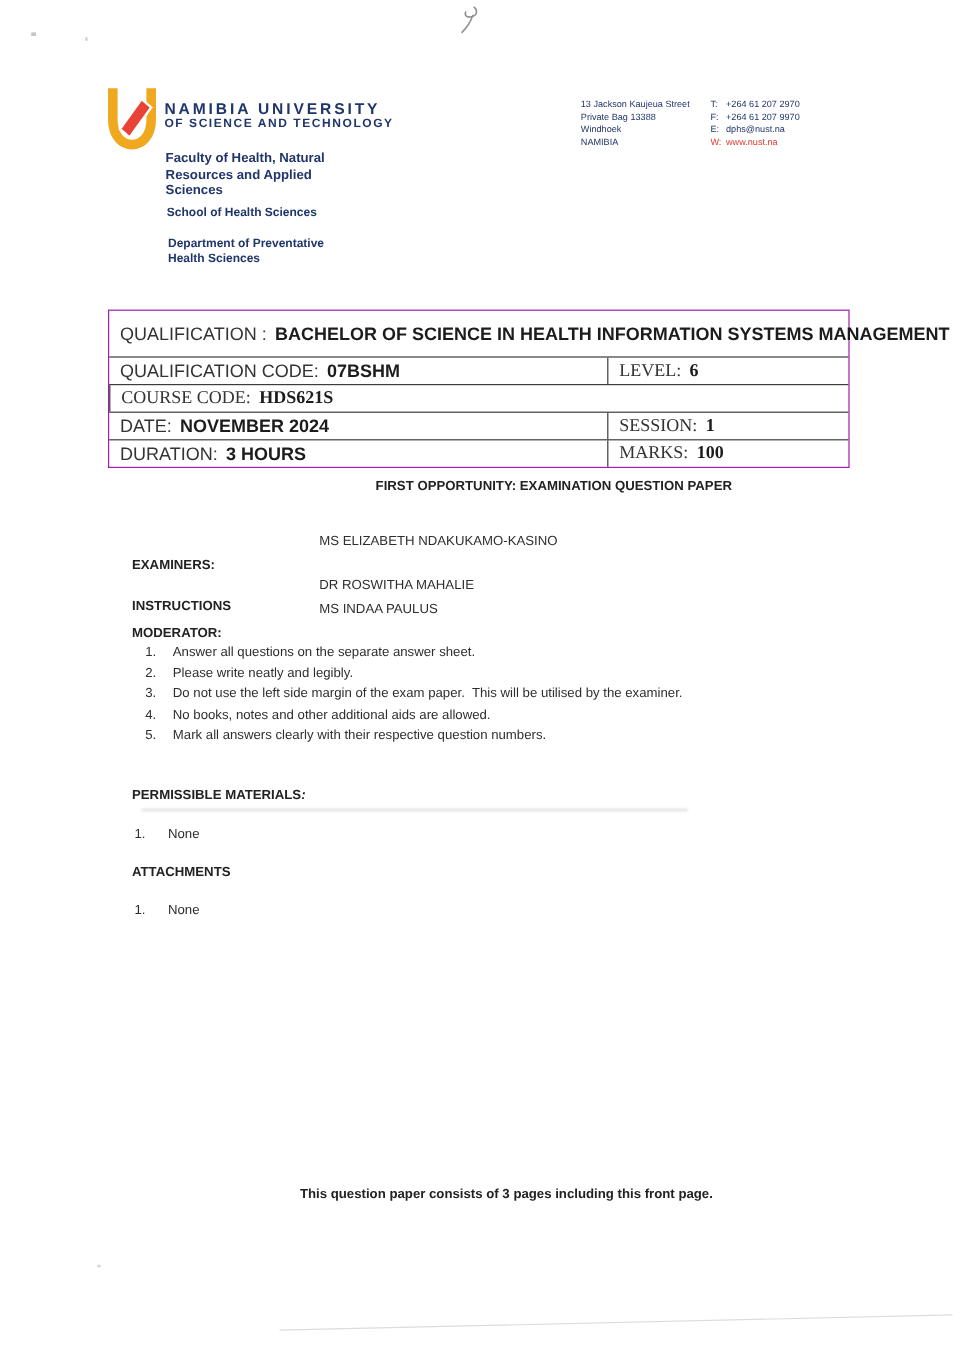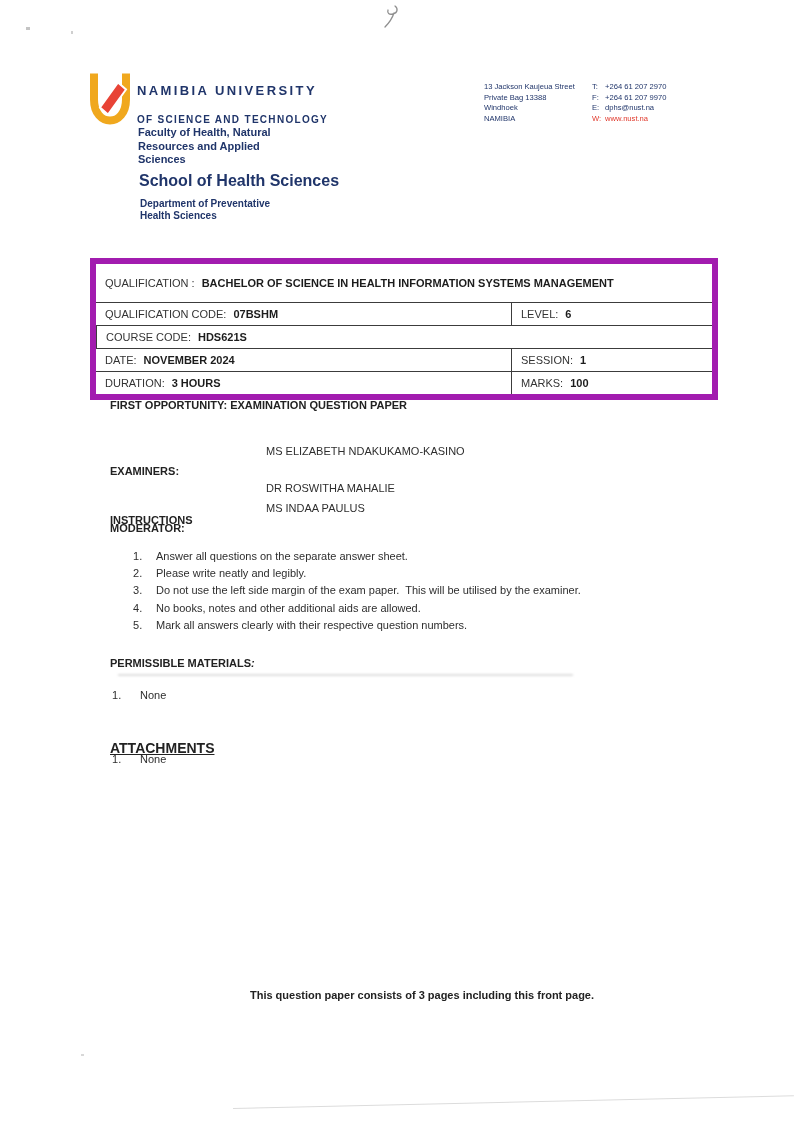--- a/index.html
+++ b/index.html
@@ -13,55 +13,55 @@
   }
   
   .scan-mark{position:absolute;left:381px;top:3px;width:22px;height:26px;}
   .speck1{position:absolute;left:26px;top:27px;width:4px;height:3px;background:#b5b5b5;opacity:.8;}
   .speck2{position:absolute;left:71px;top:31px;width:2px;height:3px;background:#cfcfcf;}
   .speck3{position:absolute;left:81px;top:1054px;width:3px;height:2px;background:#d8d8d8;}
   .scan-edge{position:absolute;left:233px;top:1108px;width:561px;height:1px;background:#dcdcdc;transform:rotate(-1.3deg);transform-origin:left center;}
   
   .logo{position:absolute;left:88px;top:72px;width:44px;height:53px;}
   .uni-name{position:absolute;left:137px;top:83px;font-size:13px;font-weight:bold;letter-spacing:2.4px;color:#20356a;}
-  .uni-sub{position:absolute;left:137px;top:98px;font-size:10px;font-weight:600;letter-spacing:1.3px;color:#20356a;margin-top:16px;}
+  .uni-sub{position:absolute;left:137px;top:98px;font-size:10px;font-weight:600;letter-spacing:1.3px;color:#20356a;}
   .faculty{position:absolute;left:138px;top:126px;width:160px;font-size:11px;font-weight:bold;line-height:13.5px;color:#20356a;}
-  .school{position:absolute;left:139px;top:172px;font-size:16px;font-weight:bold;color:#20356a;}
+  .school{position:absolute;left:139px;top:172px;font-size:10px;font-weight:bold;color:#20356a;}
   .dept{position:absolute;left:140px;top:198px;width:135px;font-size:10px;font-weight:bold;line-height:12px;color:#20356a;}
   
   .contact{position:absolute;left:484px;top:82px;display:flex;font-size:7.6px;line-height:10.6px;color:#20356a;}
   .contact .addr{width:108px;}
   .contact .tels .row{display:flex;}
   .contact .tels .lbl{width:13px;}
   .contact .web{color:#e0392c;}
   
-  .exam-table{position:absolute;left:90px;top:258px;width:616px;border:6px solid #a21caf;font-size:11px;}
+  .exam-table{position:absolute;left:90px;top:258px;width:616px;border:1px solid #a21caf;font-size:15px;}
   .t-row{display:flex;border-top:1px solid #3c3c3c;height:22px;align-items:center;}
   .t-row.first{border-top:none;height:38px;}
   .t-cell{display:flex;align-items:center;padding-left:9px;height:100%;box-sizing:border-box;}
   .t-cell.left{width:415px;}
-  .t-cell.right{flex:1;border-left:1px solid #3c3c3c;}
+  .t-cell.right{flex:1;border-left:1px solid #3c3c3c;font-family:Liberation Serif, serif;}
   .t-lbl{color:#333333;white-space:pre;}
   .t-val{font-weight:bold;color:#1c1c1c;margin-left:7px;white-space:pre;}
   
-  .paper-title{position:absolute;left:110px;top:399px;width:500px;text-align:left;font-size:11px;font-weight:bold;color:#222;}
+  .paper-title{position:absolute;left:110px;top:399px;width:500px;text-align:right;font-size:11px;font-weight:bold;color:#222;}
   .people{position:absolute;left:110px;top:443px;font-size:11px;line-height:17.2px;display:grid;grid-template-columns:156px auto;}
   .people .lbl{font-weight:bold;color:#222;margin-top:20px;}
   .people .val{color:#2e2e2e;}
-  .instr-head{position:absolute;left:110px;top:514px;font-size:11px;font-weight:bold;color:#222;}
-  .instr-list{position:absolute;left:117px;top:532px;margin:16px;padding:0;list-style:none;font-size:11px;line-height:17.2px;counter-reset:instr;}
+  .instr-head{position:absolute;left:110px;top:499px;font-size:11px;font-weight:bold;color:#222;}
+  .instr-list{position:absolute;left:117px;top:532px;margin:4px;padding:0;list-style:none;font-size:11px;line-height:17.2px;counter-reset:instr;}
   .instr-list li{counter-increment:instr;display:flex;white-space:pre-wrap;color:#2e2e2e;}
   .instr-list li::before{content:counter(instr) ".";width:23px;flex:0 0 23px;}
   .mat-head{position:absolute;left:110px;top:657px;font-size:11px;font-weight:bold;color:#222;}
   .mat-head .it-colon{font-style:italic;}
   .smudge{position:absolute;left:118px;top:674px;width:455px;height:2px;background:#c6c6c6;filter:blur(1.1px);opacity:.55;}
   .mat-list{position:absolute;left:112px;top:689px;margin:0;padding:0;list-style:none;font-size:11px;counter-reset:mat;}
   .mat-list li{counter-increment:mat;display:flex;color:#2e2e2e;}
   .mat-list li::before{content:counter(mat) ".";width:28px;flex:0 0 28px;}
-  .att-head{position:absolute;left:110px;top:740px;font-size:14px;font-weight:bold;color:#222;text-decoration:underline;}
+  .att-head{position:absolute;left:110px;top:721px;font-size:11px;font-weight:bold;color:#222;}
   .att-list{position:absolute;left:112px;top:753px;margin:0;padding:0;list-style:none;font-size:11px;counter-reset:att;}
   .att-list li{counter-increment:att;display:flex;color:#2e2e2e;}
   .att-list li::before{content:counter(att) ".";width:28px;flex:0 0 28px;}
   .footer-note{position:absolute;left:115px;top:989px;width:614px;text-align:center;font-size:11px;font-weight:bold;color:#222;}
 </style>
 </head>
 <body>
 
 <div class="page">
 

